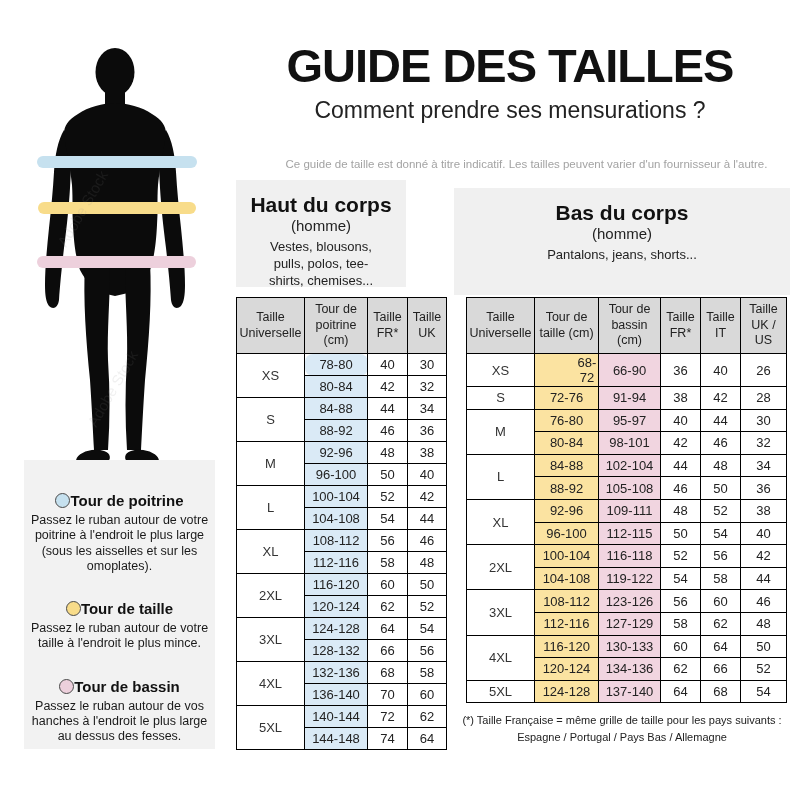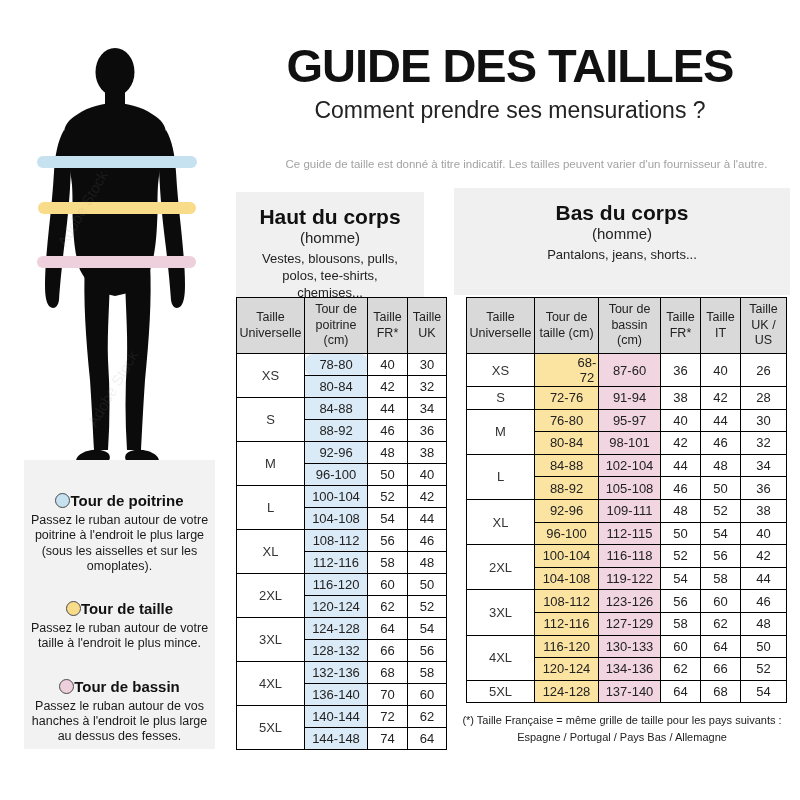--- a/index.html
+++ b/index.html
@@ -24,21 +24,21 @@
   .legend-item { margin-bottom:26px; }
   .legend-title { font-size:15px; font-weight:700; color:#111; display:flex;
     align-items:center; justify-content:center; margin-bottom:4px; }
   .legend-dot { width:15px; height:15px; border-radius:50%; border:1.6px solid #4a4a4a; display:inline-block; }
   .dot-chest { background:var(--chest_band); }
   .dot-waist { background:var(--waist_band); }
   .dot-hips  { background:var(--hips_band); }
   .legend-desc { font-size:12.5px; line-height:1.22; color:#1a1a1a; padding:0 6px; }
   
   .panel { position:absolute; background:#f0f0f0; text-align:center; padding-top:14px; height:107px; }
-  .panel-upper { left:236px; top:192px; width:188px; }
+  .panel-upper { left:236px; top:180px; width:170px; }
   .panel-lower { left:454px; top:188px; width:336px; }
   .panel h2 { font-size:21px; font-weight:800; color:#111; line-height:1; }
   .panel .gender { font-size:15px; color:#222; margin-top:2px; }
   .panel .kinds { font-size:13px; color:#222; margin-top:5px; line-height:1.3; padding:0 26px; }
   
   table { position:absolute; border-collapse:collapse; table-layout:fixed;
     font-size:13px; color:#222; text-align:center; }
   th, td { border:1px solid #000; padding:1px 1px; }
   table { border:1.5px solid #000; }
   th { background:var(--header_cell); font-weight:400; font-size:12.5px; line-height:1.25; height:56px; }
@@ -247,21 +247,21 @@
           <th>Tour de bassin (cm)</th>
           <th>Taille FR*</th>
           <th>Taille IT</th>
           <th>Taille UK / US</th>
         </tr>
       </thead>
       <tbody>
         <tr>
           <td rowspan="1" class="size">XS</td>
           <td style="background: var(--waist_cell); padding-left: 42px;">68-72</td>
-          <td style="background: var(--hips_cell);">87-60</td>
+          <td style="background: var(--hips_cell);">66-90</td>
           <td>36</td>
           <td>40</td>
           <td>26</td>
         </tr>
         <tr>
           <td rowspan="1" class="size">S</td>
           <td style="background: var(--waist_cell);">72-76</td>
           <td style="background: var(--hips_cell);">91-94</td>
           <td>38</td>
           <td>42</td>

